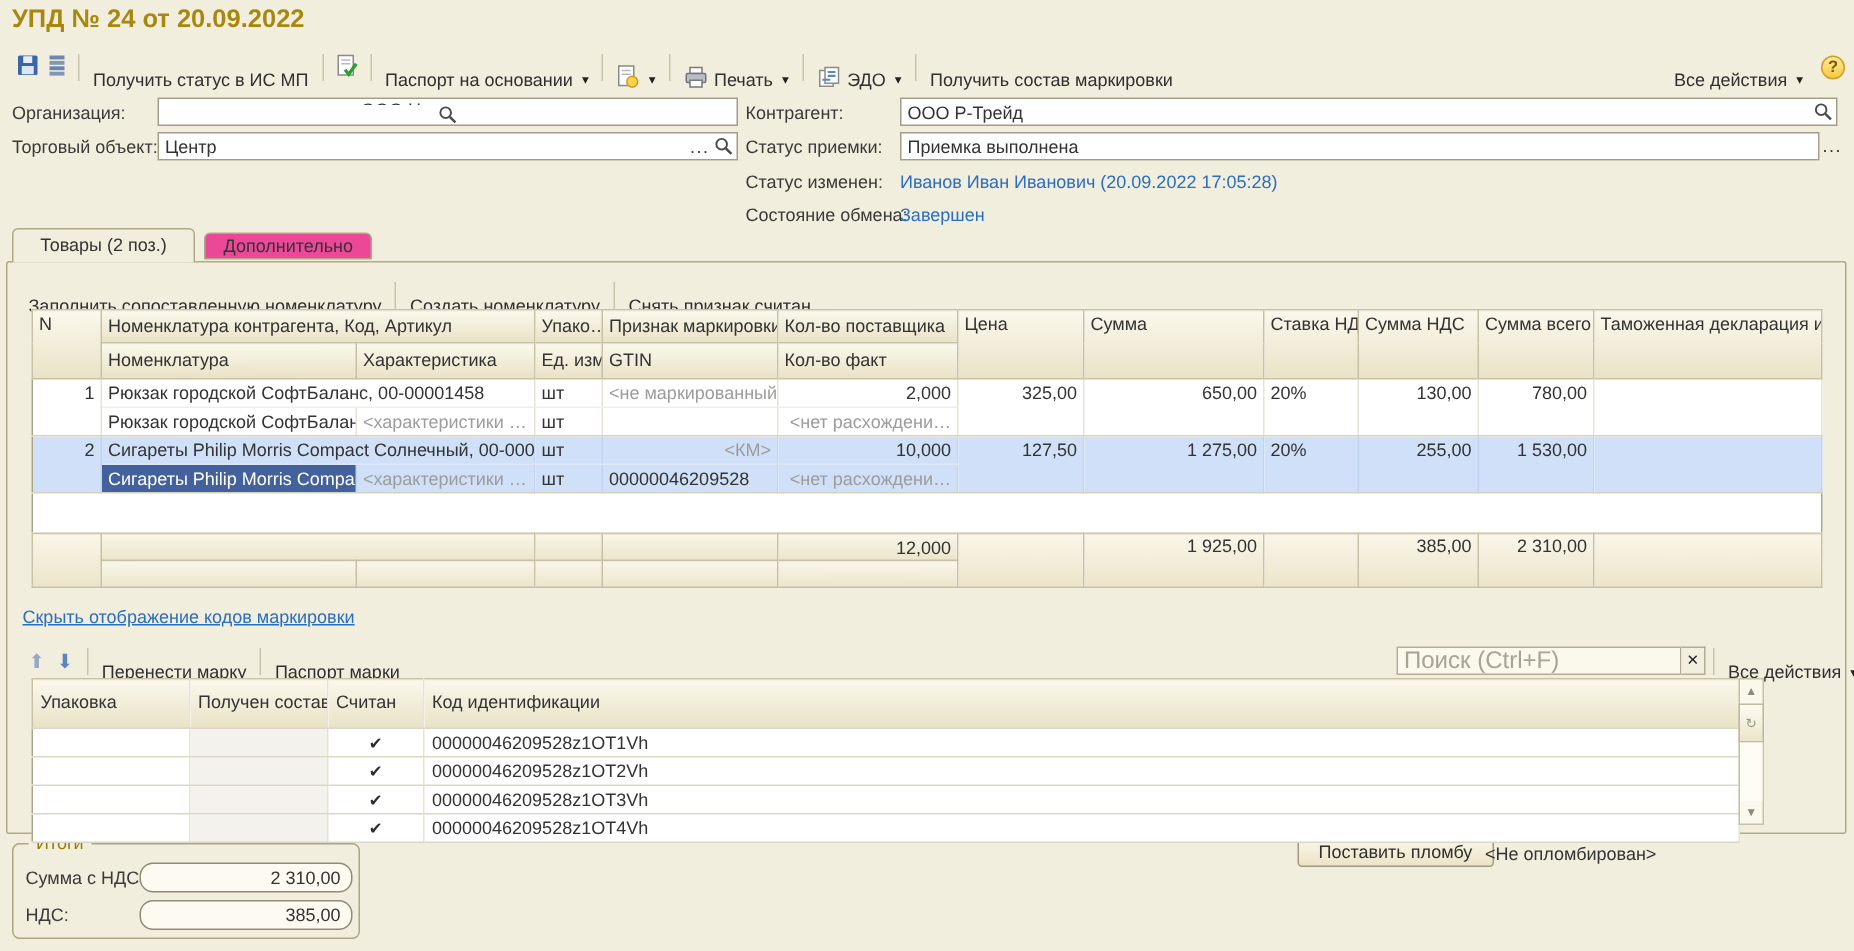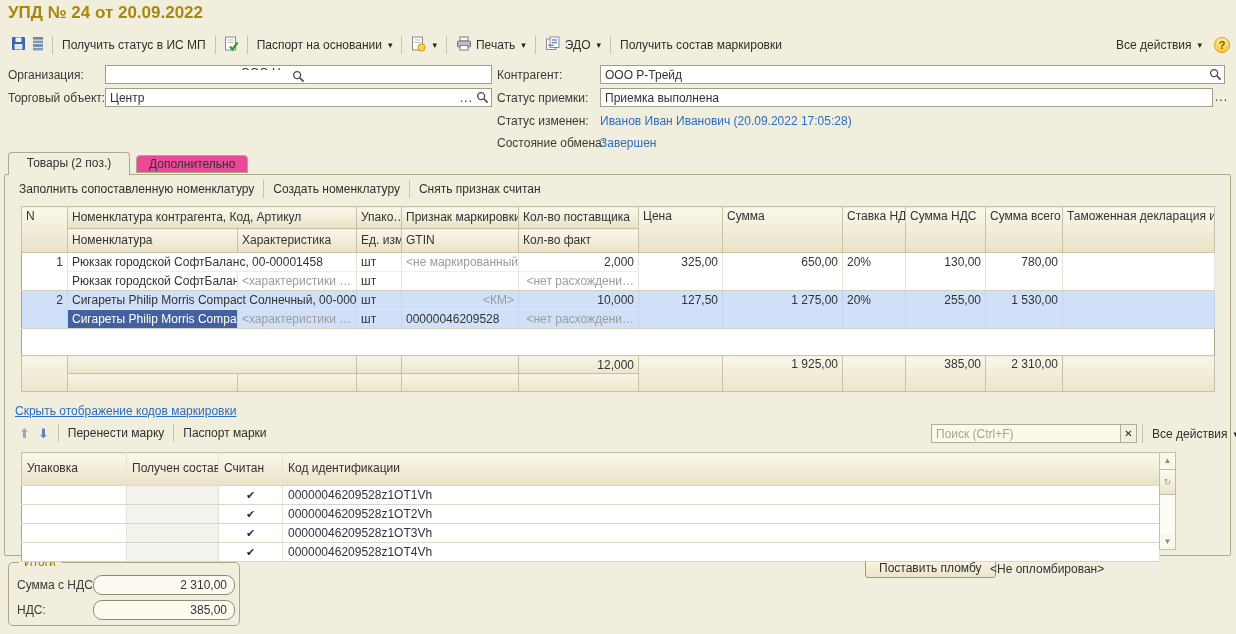--- a/index.html
+++ b/index.html
@@ -8,21 +8,21 @@
     position:relative; overflow:hidden;
     background:#f2eedd; color:#333;
     font-family:"Liberation Sans", sans-serif; font-size:12px;
   }
   .abs { position:absolute; }
 
   
   .title { left:8px; top:3px; font-size:17px; font-weight:bold; color:#a8870f; }
   .toolbar { left:8px; top:32px; right:6px; height:26px; display:flex; align-items:center; }
   .vsep { width:1px; height:18px; background:#c9c3a9; margin:0 5px; flex:0 0 auto; }
-  .tbtn { display:flex; align-items:center; gap:4px; padding:2px 4px; color:#2f2f2f; cursor:pointer; white-space:nowrap; }
+  .tbtn { display:flex; align-items:center; gap:4px; padding:2px 4px; color:#2f2f2f; cursor:pointer; white-space:nowrap;margin-top:15px; }
   .btn-primary {
     padding:3px 11px; margin-right:6px; cursor:pointer;
     border:1px solid #b29043; border-radius:3px;
     background:linear-gradient(#fdf8d9,#f2d36b);
     font-weight:bold; color:#3e3200; white-space:nowrap;
   }
   .iconbtn { padding:2px 3px; cursor:pointer; display:flex; align-items:center; }
   .dd { font-size:9px; color:#222; margin-left:2px; }
   .spacer { flex:1; }
   .help-circle {
@@ -77,21 +77,21 @@
   .gray { color:#9c9c9c; }
   .cn { text-align:right; vertical-align:top; padding-top:2px; }
 
   
   .mini-toolbar { display:flex; align-items:center; }
   .arrowbtn { font-size:13px; padding:0 4px; cursor:pointer; }
   .up-ar { color:#93a9c6; }
   .dn-ar { color:#5c86c0; }
   .search {
     width:190px; height:19px; border:1px solid #b3ad93; background:#fbf8ec;
-    font-family:"Liberation Sans", sans-serif; font-size:12px; padding:0 4px; color:#333;
+    font-family:"Liberation Sans", sans-serif; font-size:16px; padding:0 4px; color:#333;
   }
   .search::placeholder { color:#a9a492; }
   .xbtn { width:16px; height:19px; border:1px solid #b3ad93; border-left:none; background:#f3efe0;
           text-align:center; line-height:17px; font-size:10px; color:#222; cursor:pointer; }
 
   .mtab { border-collapse:collapse; table-layout:fixed; width:1138px; background:#fff; border:1px solid #aaa489; }
   .mtab td { height:19px; padding:1px 5px; border-right:1px solid #e7e3d4; border-bottom:1px solid #dbd7c7;
              overflow:hidden; white-space:nowrap; }
   .mtab .hc { height:33px;margin-top:16px; }
   .recv { background:#f3f2ec; }

